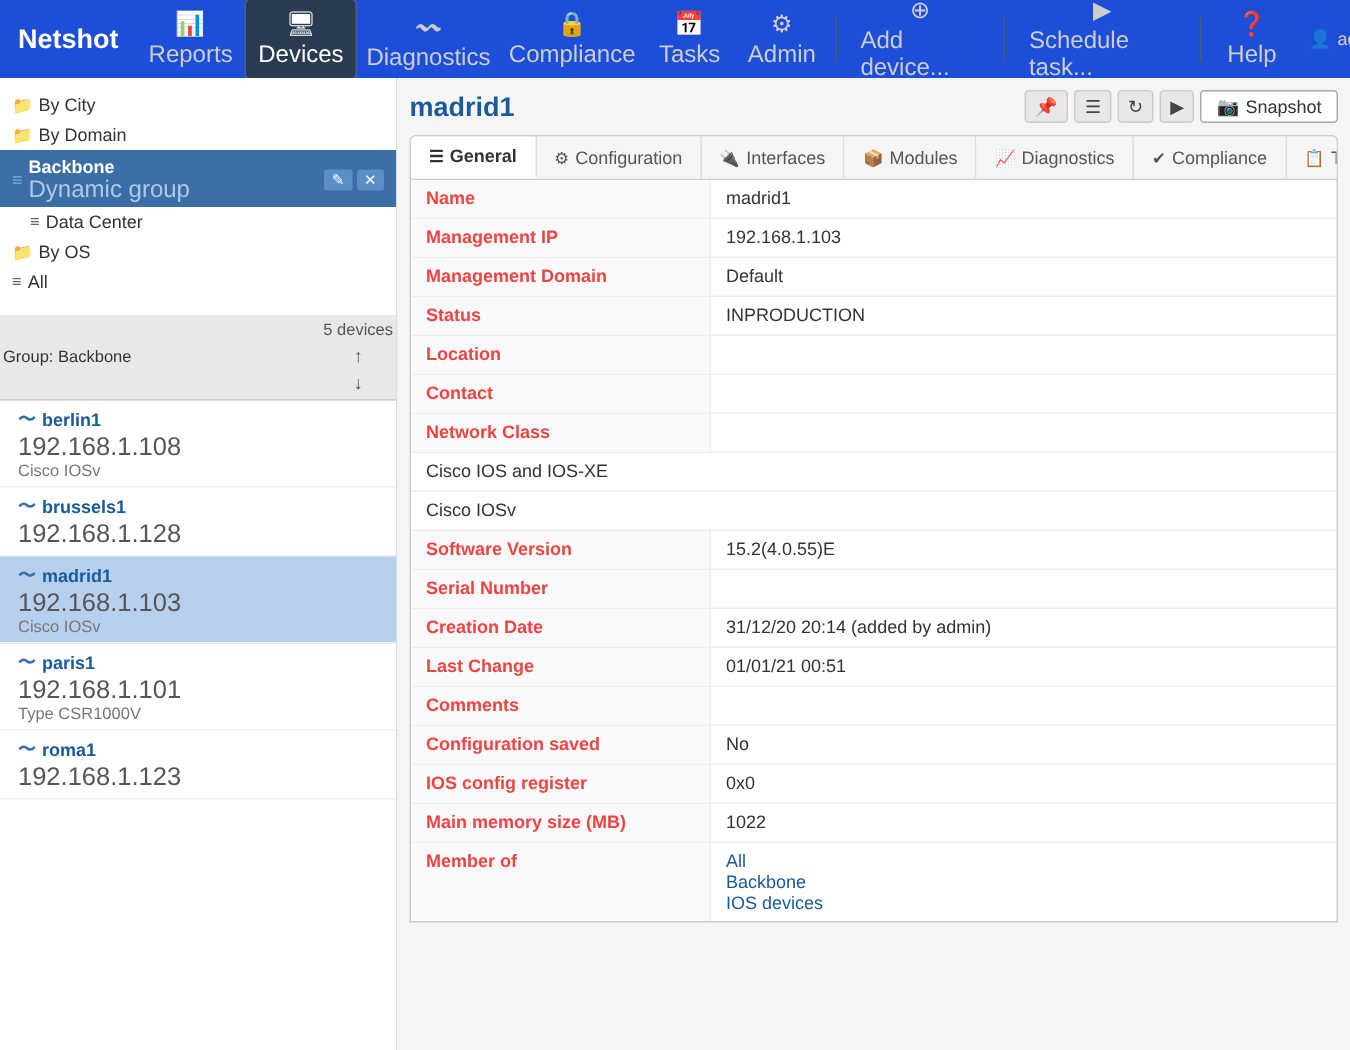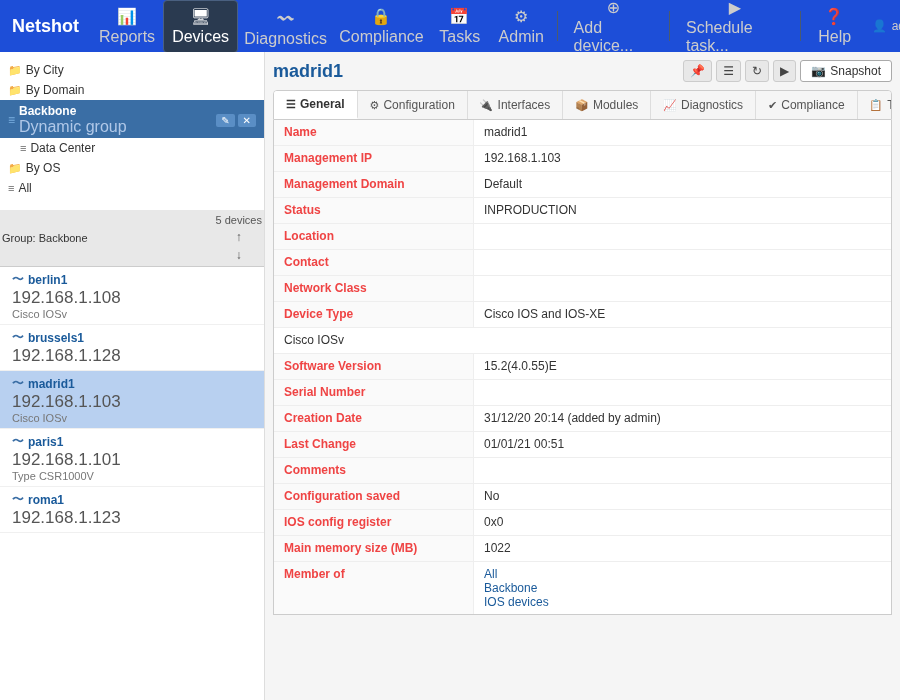--- a/index.html
+++ b/index.html
@@ -425,21 +425,20 @@
         <div class="detail-value"></div>
       </div>
       <div class="detail-row">
         <div class="detail-label">Contact</div>
         <div class="detail-value"></div>
       </div>
       <div class="detail-row">
         <div class="detail-label">Network Class</div>
       </div>
       <div class="detail-row">
-        <div class="detail-label">Device Type</div>
         <div class="detail-value">Cisco IOS and IOS-XE</div>
       </div>
       <div class="detail-row">
         <div class="detail-value">Cisco IOSv</div>
       </div>
       <div class="detail-row">
         <div class="detail-label">Software Version</div>
         <div class="detail-value">15.2(4.0.55)E</div>
       </div>
       <div class="detail-row">

